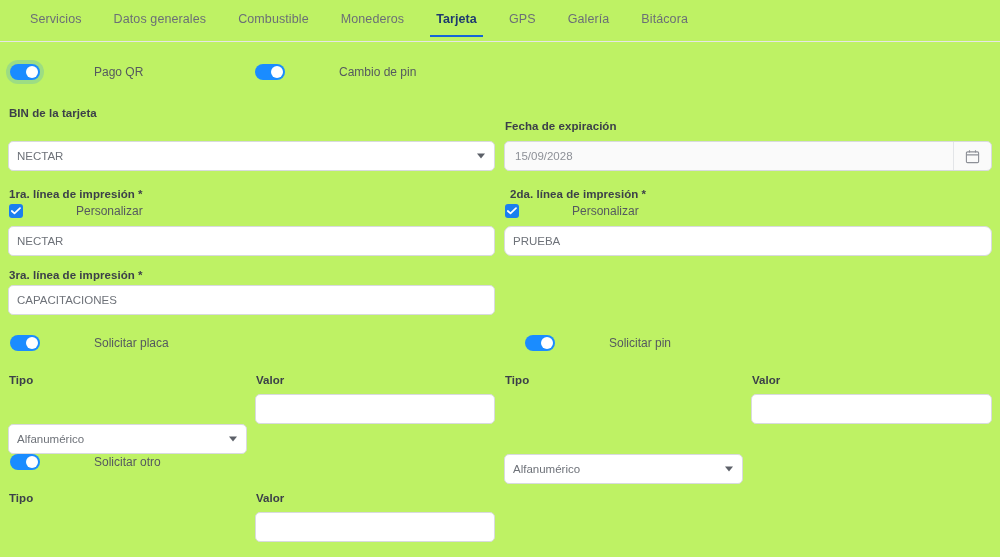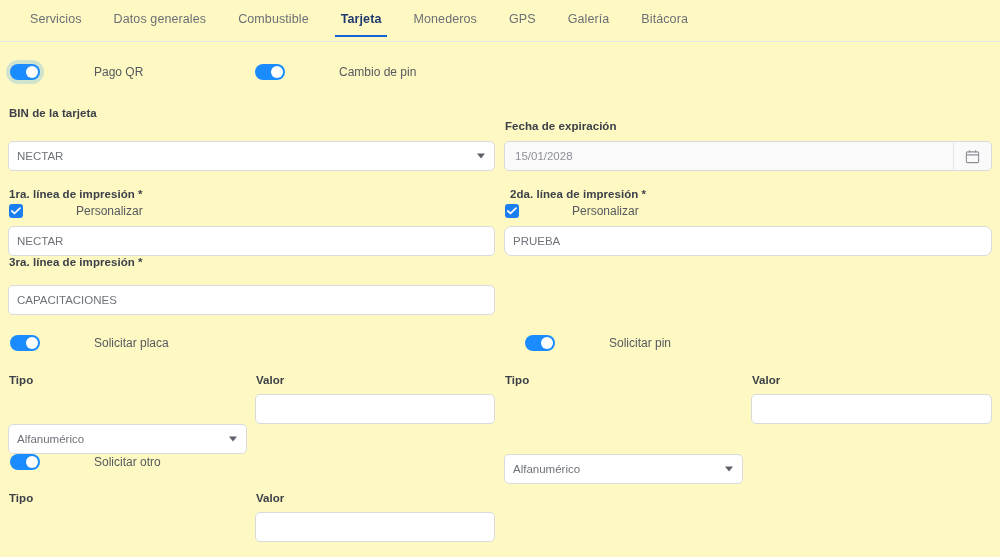--- a/index.html
+++ b/index.html
@@ -3,21 +3,21 @@
 <meta charset="utf-8">
 <style>
   * { box-sizing: border-box; }
   html, body {
     margin: 0; padding: 0;
     width: 1000px; height: 557px;
     background: #ffffff;
     font-family: "Liberation Sans", sans-serif;
     overflow: hidden;
   }
-  .page { position: relative; width: 1000px; height: 557px; background:#fef9c3; }
+  .page { position: relative; width: 1000px; height: 557px; background:#bef264; }
 
   
   .tabbar {
     position: absolute; left: 0; top: 0;
     width: 1000px; height: 42px;
     display: flex; align-items: flex-start;
     padding-left: 14px;
     border-bottom: 1px solid #e6e6e6;
   }
   .tab {
@@ -141,22 +141,22 @@
 </style>
 </head>
 <body>
 
 <div class="page">
 
   <div class="tabbar">
     <div class="tab"><span>Servicios</span></div>
     <div class="tab"><span>Datos generales</span></div>
     <div class="tab"><span>Combustible</span></div>
+    <div class="tab"><span>Monederos</span></div>
     <div class="tab active"><span>Tarjeta</span></div>
-    <div class="tab"><span>Monederos</span></div>
     <div class="tab"><span>GPS</span></div>
     <div class="tab"><span>Galería</span></div>
     <div class="tab"><span>Bitácora</span></div>
   </div>
 
   <div class="abs togrow" style="left:10px; top:64px;">
     <div class="toggle focus"></div>
     <span class="tlabel">Pago QR</span>
   </div>
 
@@ -166,21 +166,21 @@
   </div>
 
   <div class="abs lbl" style="left:9px; top:107px;">BIN de la tarjeta</div>
   <div class="abs ctl select" style="left:8px; top:141px; width:487px;">
     <span>NECTAR</span>
     <span class="caret"></span>
   </div>
 
   <div class="abs lbl" style="left:505px; top:120px;text-align:right;">Fecha de expiración</div>
   <div class="abs datewrap" style="left:504px; top:141px; width:488px;">
-    <div class="val">15/01/2028</div>
+    <div class="val">15/09/2028</div>
     <div class="calbtn">
       <svg class="calicon" viewBox="0 0 16 16">
         <rect x="1.5" y="3" width="13" height="11.5" rx="1.2" fill="none" stroke="#8d9097" stroke-width="1.2"></rect>
         <line x1="1.5" y1="6.2" x2="14.5" y2="6.2" stroke="#8d9097" stroke-width="1.2"></line>
         <line x1="4.8" y1="1.4" x2="4.8" y2="3.6" stroke="#8d9097" stroke-width="1.2"></line>
         <line x1="11.2" y1="1.4" x2="11.2" y2="3.6" stroke="#8d9097" stroke-width="1.2"></line>
       </svg>
     </div>
   </div>
 
@@ -203,21 +203,21 @@
       <svg width="10" height="8" viewBox="0 0 10 8">
         <polyline points="0.8,4 3.5,6.4 9,1.2" fill="none" stroke="#ffffff" stroke-width="1.7" stroke-linecap="round" stroke-linejoin="round"></polyline>
       </svg>
     </div>
     <span class="clabel">Personalizar</span>
   </div>
   <div class="abs ctl" style="left:504px; top:226px; width:488px;border-radius:7px;">
     <span>PRUEBA</span>
   </div>
 
-  <div class="abs lbl" style="left:9px; top:256px;text-align:right;">3ra. línea de impresión *</div>
+  <div class="abs lbl" style="left:9px; top:269px;text-align:right;">3ra. línea de impresión *</div>
   <div class="abs ctl" style="left:8px; top:285px; width:487px;">
     <span>CAPACITACIONES</span>
   </div>
 
   <div class="abs togrow" style="left:10px; top:335px;">
     <div class="toggle"></div>
     <span class="tlabel">Solicitar placa</span>
   </div>
   <div class="abs togrow" style="left:505px; top:335px;padding-left:20px;">
     <div class="toggle"></div>

